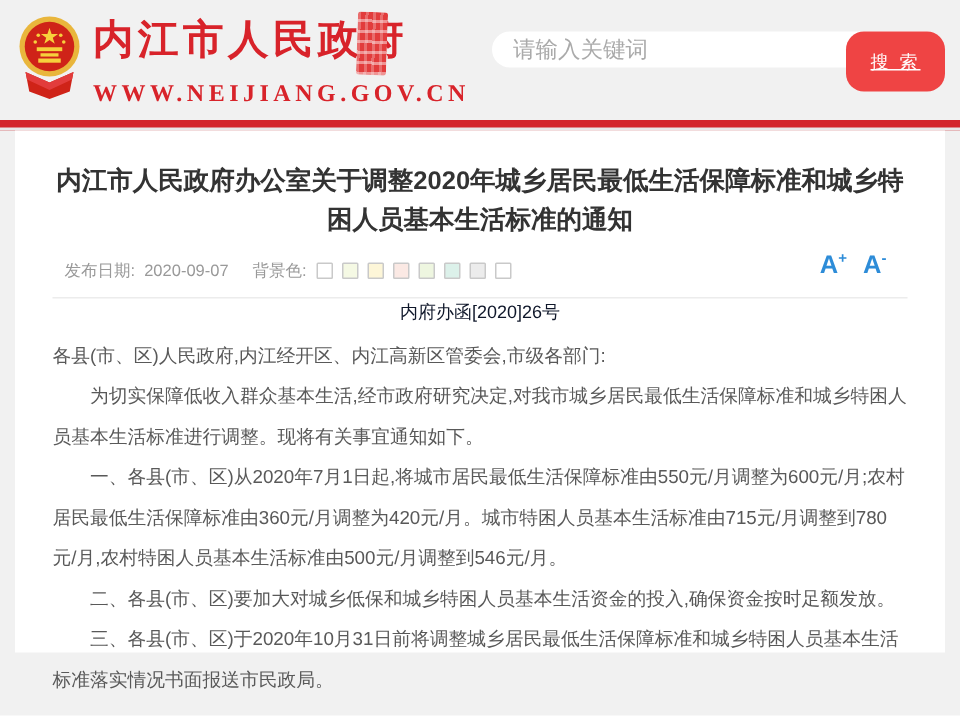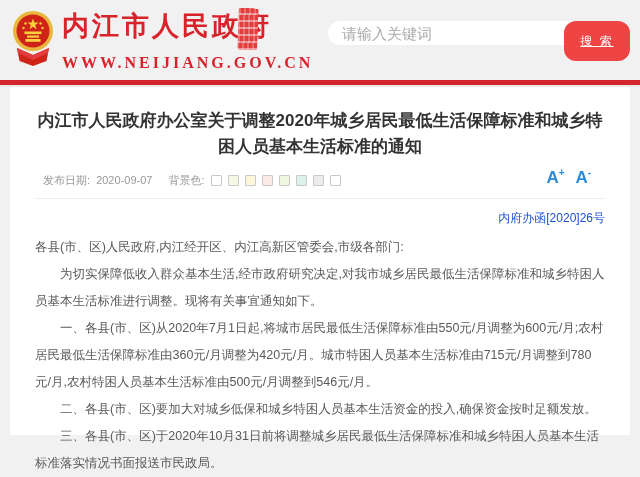--- a/index.html
+++ b/index.html
@@ -65,21 +65,21 @@
     display:inline-block; width:9px; height:9px;
     border:1px solid #c9c9c9; border-radius:1px; cursor:pointer;
   }
   .font-controls {
     position:absolute; right:14px; top:-4px;
     color:#2d8cd8; font-weight:bold; font-size:17px;
   }
   .font-controls .fbtn { cursor:pointer; margin-left:6px; }
   .font-controls sup { font-size:10px; }
   .divider { border-top:1px solid #ececec; margin-top:9px; }
-  .doc-number { text-align:right; font-size:12px; color:#1d4ed8; margin-top:11px; }
+  .doc-number { text-align:center; font-size:12px; color:#0f172a; margin-top:1px; }
   .body-text { margin-top:7px; font-size:12.5px; color:#595959; line-height:27px; }
   .body-text p { margin:0; }
   .indent { text-indent:2em; }
 </style>
 </head>
 <body>
 
 <div class="header">
   <div class="brand">
     <svg width="42" height="58" viewBox="0 0 42 58">

